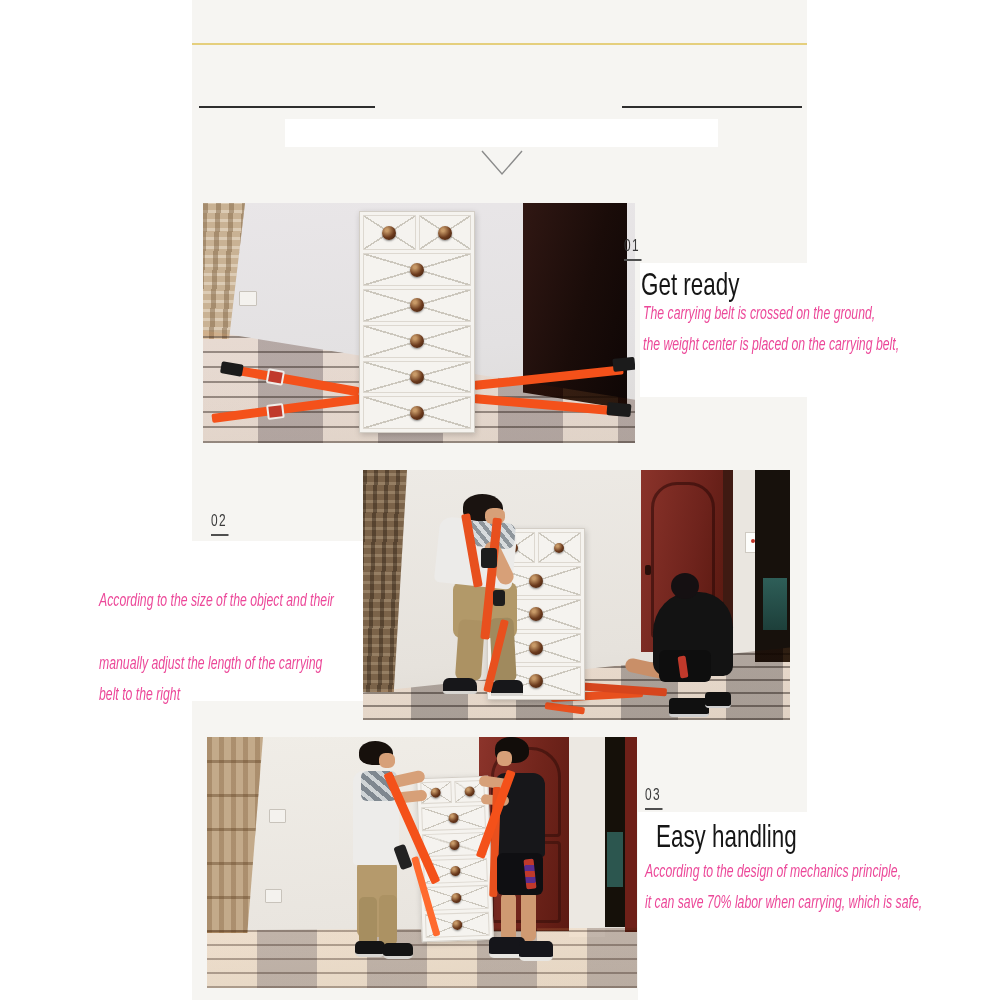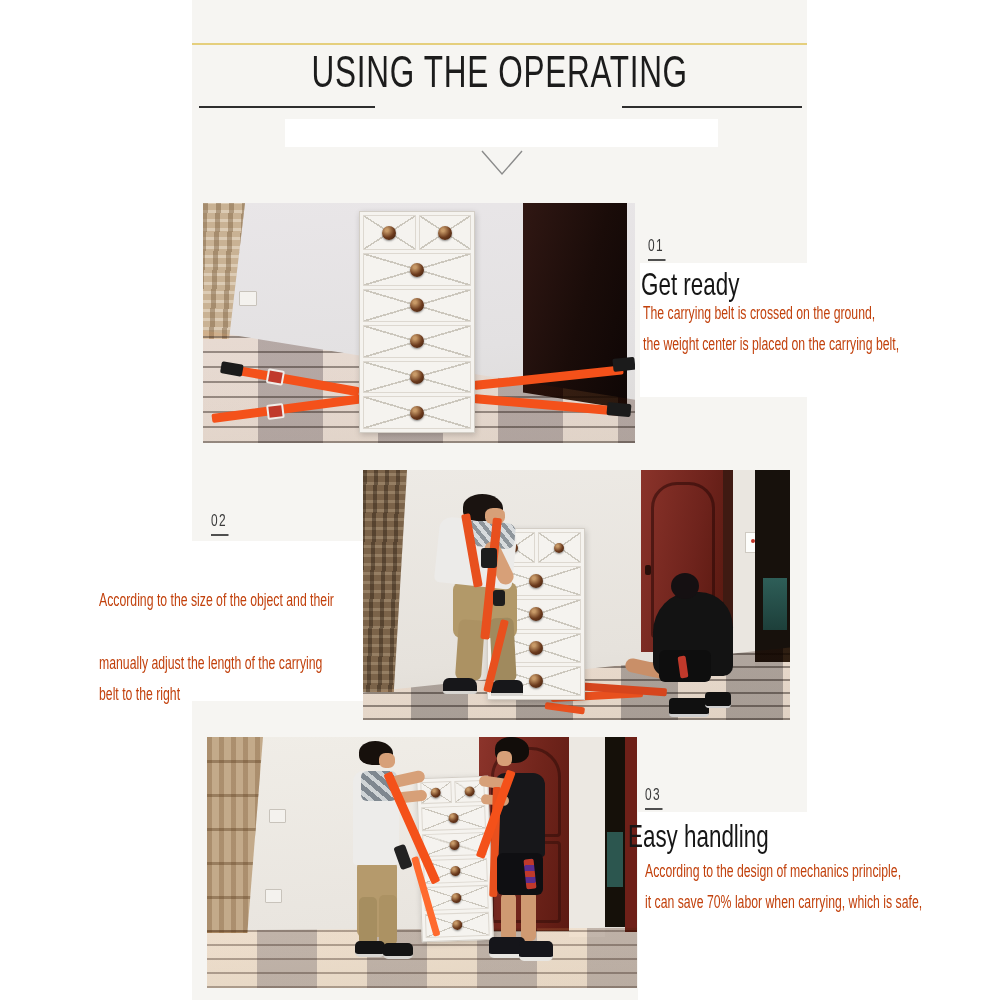--- a/index.html
+++ b/index.html
@@ -10,21 +10,21 @@
   .cxl{display:inline-block;transform:scaleX(.7);transform-origin:0 50%;white-space:nowrap;}
   .title{left:192px;top:46px;width:615px;text-align:center;font-size:45px;color:#1c1c1c;letter-spacing:1px;}
   .subtitle{left:192px;top:92px;width:615px;text-align:center;font-size:26px;color:#222;}
   .hline{height:2px;background:#2e2e2e;}
   .goldline{left:192px;top:43px;width:615px;height:2px;background:#e5cf7d;}
   .column{left:192px;top:0;width:615px;height:1000px;background:#f6f5f2;}
   .wbox{background:#ffffff;}
   .stepnum{font-size:17px;color:#3a3a3a;}
   .stepnum .cxl{letter-spacing:2px;border-bottom:2px solid #4f4f4f;padding:0 2px 3px 0;}
   .stephead{font-size:32px;color:#161616;}
-  .stepline{font-size:17.5px;color:#c2410c;}
+  .stepline{font-size:17.5px;color:#ec4899;font-style:italic;}
   .photo{position:absolute;overflow:hidden;background:#e8e5e1;}
   .cab{position:absolute;background:#f5f3ef;border:1px solid #d3cec6;box-shadow:1px 2px 6px rgba(0,0,0,.18);
        display:flex;flex-direction:column;padding:3px;gap:3px;box-sizing:border-box;}
   .cabrow{display:flex;gap:3px;flex:1;}
   .drw{position:relative;flex:1;background:linear-gradient(#f8f6f2,#eeebe5);border:1px solid #ddd8d0;box-sizing:border-box;
        background-image:linear-gradient(to top right,transparent 48.6%,rgba(170,163,148,.55) 48.6% 51.4%,transparent 51.4%),
                         linear-gradient(to bottom right,transparent 48.6%,rgba(170,163,148,.55) 48.6% 51.4%,transparent 51.4%);}
   .knob{position:absolute;left:50%;top:50%;width:14px;height:14px;margin:-7px 0 0 -7px;border-radius:50%;
         background:radial-gradient(circle at 35% 30%,#c89a68 10%,#6b3a1d 55%,#35190b);box-shadow:0 1px 2px rgba(0,0,0,.45);}
   .knob.sm{width:10px;height:10px;margin:-5px 0 0 -5px;}
@@ -36,21 +36,20 @@
   .rl{transform-origin:0 50%;}
   .outlet{position:absolute;background:#f4f2ee;border:1px solid #c8c3bb;border-radius:1px;}
 </style>
 </head>
 <body>
 
 <div class="canvas">
 
   <div class="ab column"></div>
   <div class="ab goldline"></div>
-  <div class="ab title"><span class="cx">USING THE OPERATING</span></div>
   <div class="ab hline" style="left:199px;top:106px;width:176px;"></div>
   <div class="ab hline" style="left:622px;top:106px;width:180px;"></div>
   <div class="ab wbox" style="left:285px;top:119px;width:433px;height:28px;"></div>
   <svg class="ab" style="left:481px;top:150px;" width="42" height="26" viewBox="0 0 42 26">
     <path d="M1 1 L21 24 L41 1" fill="none" stroke="#8b8b8b" stroke-width="1.4"></path>
   </svg>
 
   <div class="photo" style="left:203px;top:203px;width:432px;height:240px;">
     <div class="ab" style="left:0;top:0;right:0;bottom:0;background:linear-gradient(175deg,#e9e6e8 0%,#e3e1e2 60%,#dcdad8 100%);"></div>
     <div class="ab" style="left:0;top:0;width:42px;height:136px;background:#c9b294;background-image:repeating-linear-gradient(93deg,rgba(122,94,62,.45) 0 5px,rgba(0,0,0,0) 5px 13px),repeating-linear-gradient(0deg,rgba(255,250,240,.35) 0 3px,transparent 3px 9px);clip-path:polygon(0 0,100% 0,62% 100%,0 100%);"></div>
@@ -87,21 +86,21 @@
       <div class="drw">
           <i class="knob"></i>
         </div>
       <div class="drw">
           <i class="knob"></i>
         </div>
     </div>
   </div>
 
   <div class="ab wbox" style="left:640px;top:263px;width:252px;height:134px;"></div>
-  <div class="ab stepnum" style="left:648px;top:236px;text-align:center;"><span class="cxl">01</span></div>
+  <div class="ab stepnum" style="left:624px;top:236px;text-align:center;"><span class="cxl">01</span></div>
   <div class="ab stephead" style="left:641px;top:266px;"><span class="cxl">Get ready</span></div>
   <div class="ab stepline" style="left:643px;top:303px;"><span class="cxl">The carrying belt is crossed on the ground,</span></div>
   <div class="ab stepline" style="left:643px;top:334px;"><span class="cxl">the weight center is placed on the carrying belt,</span></div>
 
   <div class="ab wbox" style="left:85px;top:541px;width:278px;height:160px;"></div>
   <div class="ab stepnum" style="left:211px;top:511px;"><span class="cxl">02</span></div>
   <div class="ab stepline" style="left:99px;top:590px;"><span class="cxl">According to the size of the object and their</span></div>
   <div class="ab stepline" style="left:99px;top:653px;"><span class="cxl">manually adjust the length of the carrying</span></div>
   <div class="ab stepline" style="left:99px;top:684px;text-align:right;"><span class="cxl">belt to the right</span></div>
 
@@ -245,17 +244,17 @@
       <div class="ab skin" style="left:20px;top:14px;width:15px;height:15px;border-radius:40%;"></div>
       <div class="strap rt" style="left:16px;top:50px;width:8px;height:110px;transform:rotate(2deg);background:#e8501e;"></div>
       <div class="strap rt" style="left:30px;top:34px;width:9px;height:92px;transform:rotate(20deg);"></div>
       <div class="ab" style="left:20px;top:116px;width:46px;height:42px;background:#0f0f12;border-radius:6px;"></div>
       <div class="ab" style="left:48px;top:122px;width:10px;height:30px;background:repeating-linear-gradient(180deg,#c0392b 0 6px,#5b2d8e 6px 12px);transform:rotate(-6deg);border-radius:2px;"></div>
     </div>
   </div>
 
   <div class="ab wbox" style="left:638px;top:812px;width:282px;height:188px;"></div>
   <div class="ab stepnum" style="left:645px;top:785px;"><span class="cxl">03</span></div>
-  <div class="ab stephead" style="left:628px;top:818px;"><span class="cxl">Easy handling</span></div>
+  <div class="ab stephead" style="left:656px;top:818px;"><span class="cxl">Easy handling</span></div>
   <div class="ab stepline" style="left:645px;top:861px;"><span class="cxl">According to the design of mechanics principle,</span></div>
   <div class="ab stepline" style="left:645px;top:892px;"><span class="cxl">it can save 70% labor when carrying, which is safe,</span></div>
 
 </div>
 
 </body></html>

